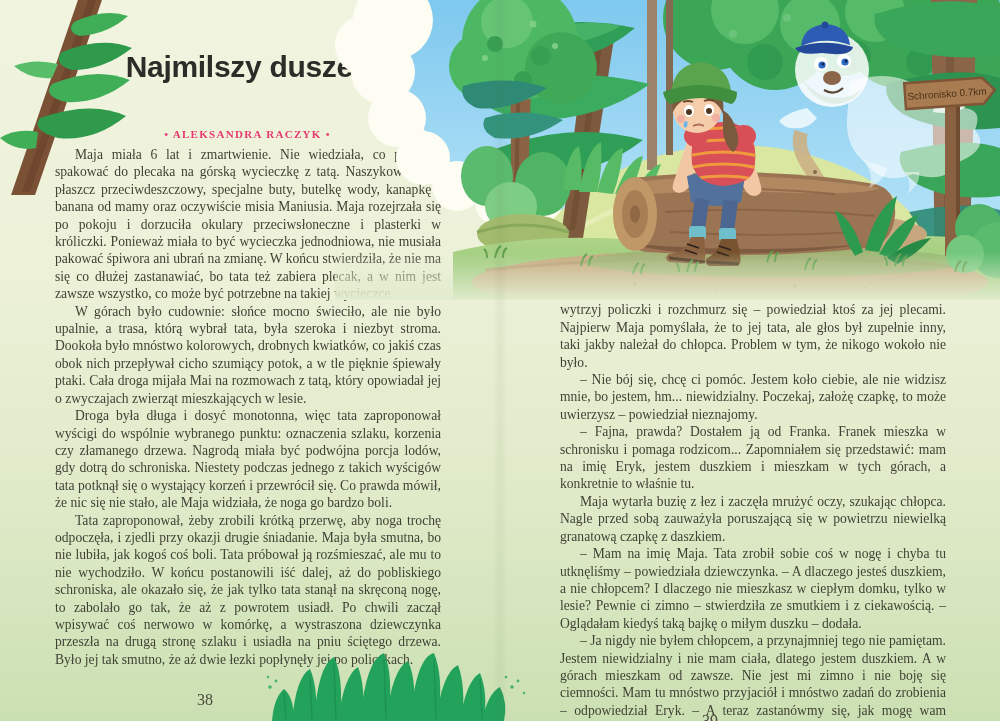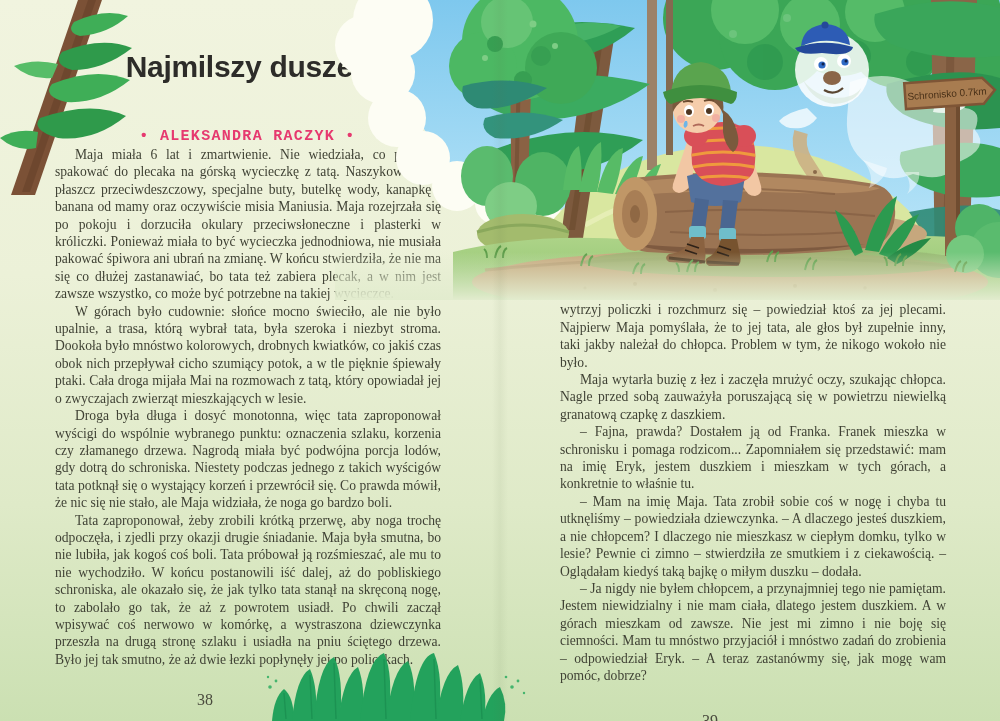--- a/index.html
+++ b/index.html
@@ -17,22 +17,22 @@
   }
   .title-block{
     position:absolute;left:55px;top:48px;width:385px;
     text-align:center;color:#2d2c29;
     font-family:"Liberation Sans", sans-serif;font-weight:700;
     font-size:30px;line-height:37px;letter-spacing:-0.3px;
   }
   .author-line{
     position:absolute;left:55px;top:128px;width:385px;
     text-align:center;color:#e6396f;
-    font-family:Liberation Mono, monospace;font-weight:700;
-    font-size:15px;letter-spacing:1.3px;
+    font-family:Liberation Serif, serif;font-weight:700;
+    font-size:11px;letter-spacing:1.3px;
   }
   .body-col{
     position:absolute;width:386px;
     color:#3f4134;font-size:13.6px;line-height:17.4px;
     text-align:justify;
   }
   .body-col p{margin:0;text-indent:20px;}
   .col-left{left:55px;top:146px;}
   .col-right{left:560px;top:284px;}
   .page-num{
@@ -76,22 +76,23 @@
       <p>Droga była długa i dosyć monotonna, więc tata zaproponował wyścigi do wspólnie wybranego punktu: oznaczenia szlaku, korzenia czy złamanego drzewa. Nagrodą miała być podwójna porcja lodów, gdy dotrą do schroniska. Niestety podczas jednego z takich wyścigów tata potknął się o wystający korzeń i przewrócił się. Co prawda mówił, że nic się nie stało, ale Maja widziała, że noga go bardzo boli.</p>
       <p>Tata zaproponował, żeby zrobili krótką przerwę, aby noga trochę odpoczęła, i zjedli przy okazji drugie śniadanie. Maja była smutna, bo nie lubiła, jak kogoś coś boli. Tata próbował ją rozśmieszać, ale mu to nie wychodziło. W końcu postanowili iść dalej, aż do pobliskiego schroniska, ale okazało się, że jak tylko tata stanął na skręconą nogę, to zabolało go tak, że aż z powrotem usiadł. Po chwili zaczął wpisywać coś nerwowo w komórkę, a wystraszona dziewczynka przeszła na drugą stronę szlaku i usiadła na pniu ściętego drzewa. Było jej tak smutno, że aż dwie łezki popłynęły jej po policzkach.</p>
     </div>
 
     <div class="page-num num-left">38</div>
   </div>
 
   <div>
     <div class="body-col col-right">
       <p>– Nie płacz, co ty. Wcale nie warto. Zaraz coś wymyślimy, tylko wytrzyj policzki i rozchmurz się – powiedział ktoś za jej plecami. Najpierw Maja pomyślała, że to jej tata, ale głos był zupełnie inny, taki jakby należał do chłopca. Problem w tym, że nikogo wokoło nie było.</p>
+      <p>– Nie bój się, chcę ci pomóc. Jestem koło ciebie, ale nie widzisz mnie, bo jestem, hm... niewidzialny. Poczekaj, założę czapkę, to może uwierzysz – powiedział nieznajomy.</p>
+      <p>– Fajna, prawda? Dostałem ją od Franka. Franek mieszka w schronisku i pomaga rodzicom... Zapomniałem się przedstawić: mam na imię Eryk, jestem duszkiem i mieszkam w tych górach, a konkretnie to właśnie tu.</p>
       <p>Maja wytarła buzię z łez i zaczęła mrużyć oczy, szukając chłopca. Nagle przed sobą zauważyła poruszającą się w powietrzu niewielką granatową czapkę z daszkiem.</p>
-      <p>– Fajna, prawda? Dostałem ją od Franka. Franek mieszka w schronisku i pomaga rodzicom... Zapomniałem się przedstawić: mam na imię Eryk, jestem duszkiem i mieszkam w tych górach, a konkretnie to właśnie tu.</p>
       <p>– Mam na imię Maja. Tata zrobił sobie coś w nogę i chyba tu utknęliśmy – powiedziała dziewczynka. – A dlaczego jesteś duszkiem, a nie chłopcem? I dlaczego nie mieszkasz w ciepłym domku, tylko w lesie? Pewnie ci zimno – stwierdziła ze smutkiem i z ciekawością. – Oglądałam kiedyś taką bajkę o miłym duszku – dodała.</p>
       <p>– Ja nigdy nie byłem chłopcem, a przynajmniej tego nie pamiętam. Jestem niewidzialny i nie mam ciała, dlatego jestem duszkiem. A w górach mieszkam od zawsze. Nie jest mi zimno i nie boję się ciemności. Mam tu mnóstwo przyjaciół i mnóstwo zadań do zrobienia – odpowiedział Eryk. – A teraz zastanówmy się, jak mogę wam pomóc, dobrze?</p>
     </div>
     <div class="page-num num-right">39</div>
   </div>
 
   <svg class="art art-illustration" width="665" height="300" viewBox="0 0 665 300" aria-hidden="true">
     <defs>
       <linearGradient id="skyGrad" x1="0" y1="0" x2="0" y2="1">
         <stop offset="0" stop-color="#7ec8ee"></stop>

